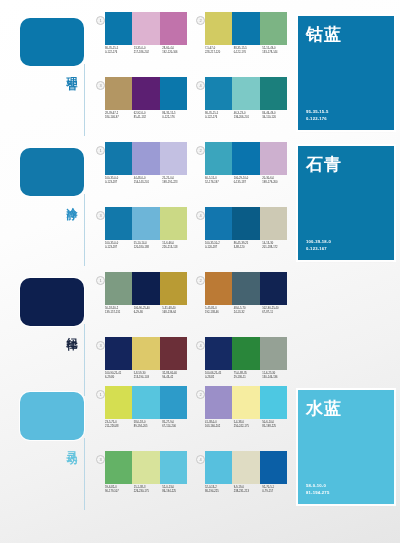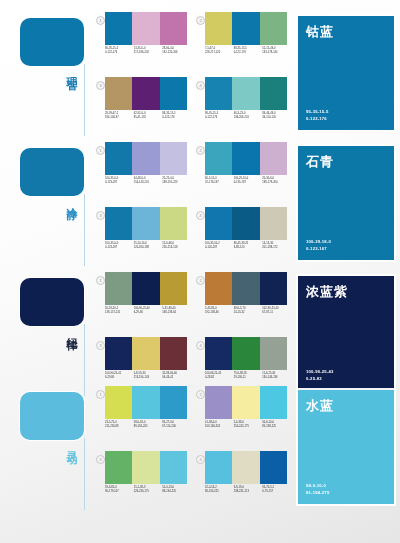--- a/index.html
+++ b/index.html
@@ -66,21 +66,21 @@
   }
 
   
   .panelcol{position:relative;width:108px;height:130px;flex:0 0 108px;}
   .panel{
     position:absolute;left:6px;top:8px;width:96px;height:114px;
     box-shadow:0 0 0 2px rgba(255,255,255,.95),0 1px 2px rgba(0,0,0,.12);
   }
   .panel-title{
     position:absolute;left:8px;top:7px;
-    font-size:13px;font-weight:700;color:#ffffff;letter-spacing:1px;
+    font-size:17px;font-weight:700;color:#ffffff;letter-spacing:1px;
   }
   .panel-vals{
     position:absolute;left:8px;bottom:8px;
   }
   .panel-vals span{
     display:block;font-size:4.2px;line-height:1.7;color:#ffffff;
     font-weight:700;letter-spacing:.2px;white-space:nowrap;
   }
 </style>
 </head>
@@ -400,29 +400,20 @@
               <span>29-136-11</span>
             </div>
             <div class="cap">
               <span>11-6-25-30</span>
               <span>130-146-136</span>
             </div>
           </div>
         </div>
       </div>
 
-    <div class="panelcol">
-      <div class="panel" style="background: rgb(14, 31, 79);">
-        <div class="panel-title">浓蓝紫</div>
-        <div class="panel-vals">
-          <span>100-90-25-43</span>
-          <span>0-25-83</span>
-        </div>
-      </div>
-    </div>
 
   </div>
     <div class="section sec3">
 
     <div class="keycol">
       <div class="keychip" style="background: rgb(91, 188, 221);"></div>
       <div class="keyline"></div>
       <div class="keylabel" style="color: rgb(99, 195, 221);">灵动</div>
     </div>
 

